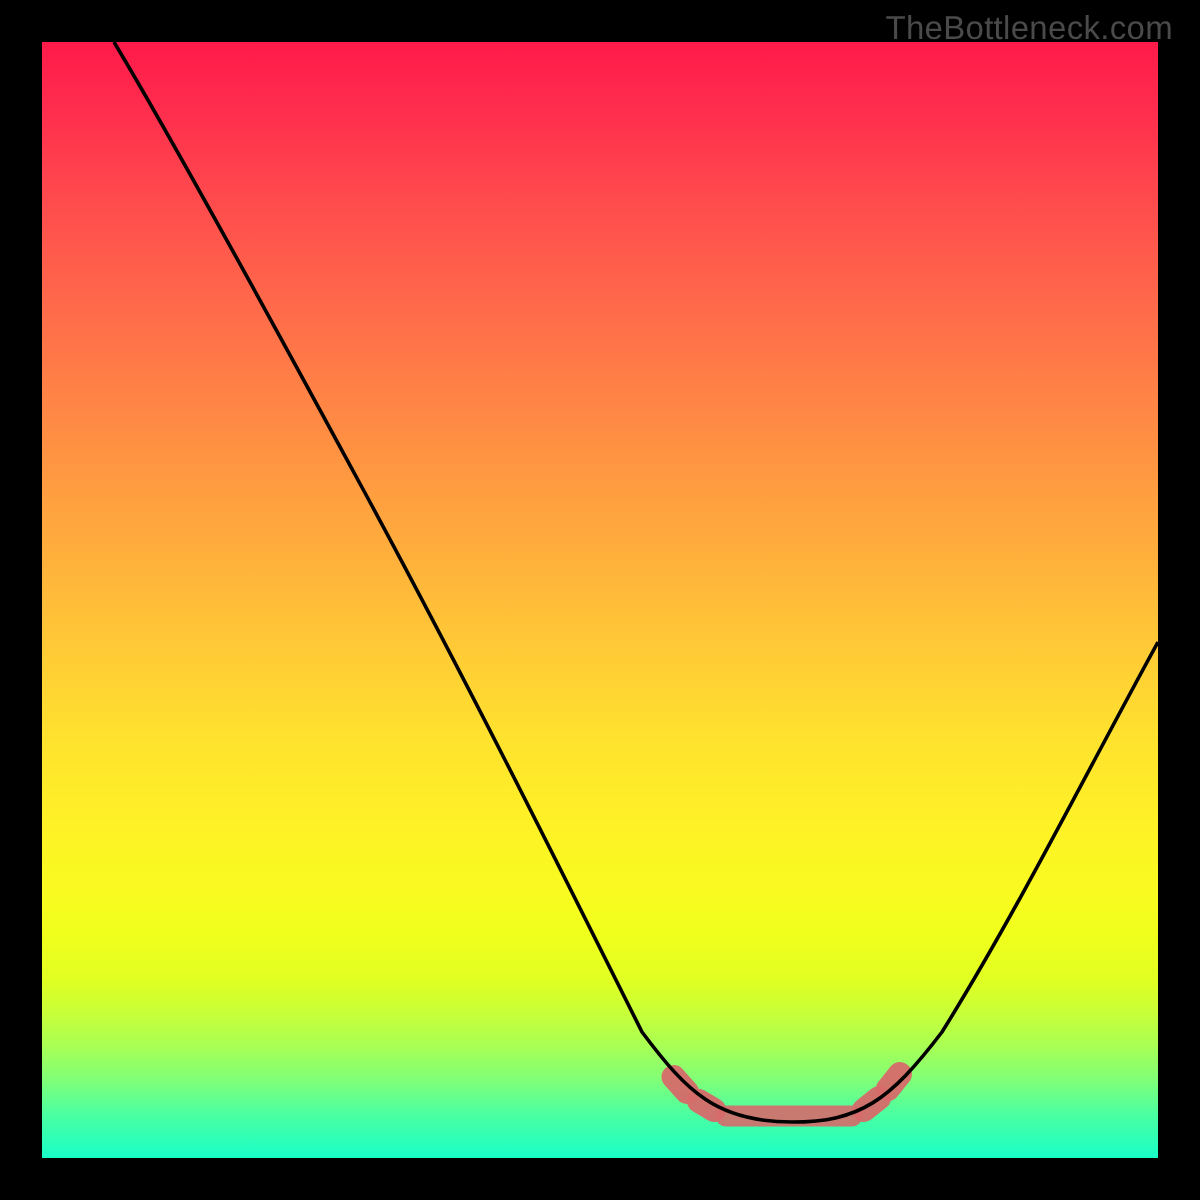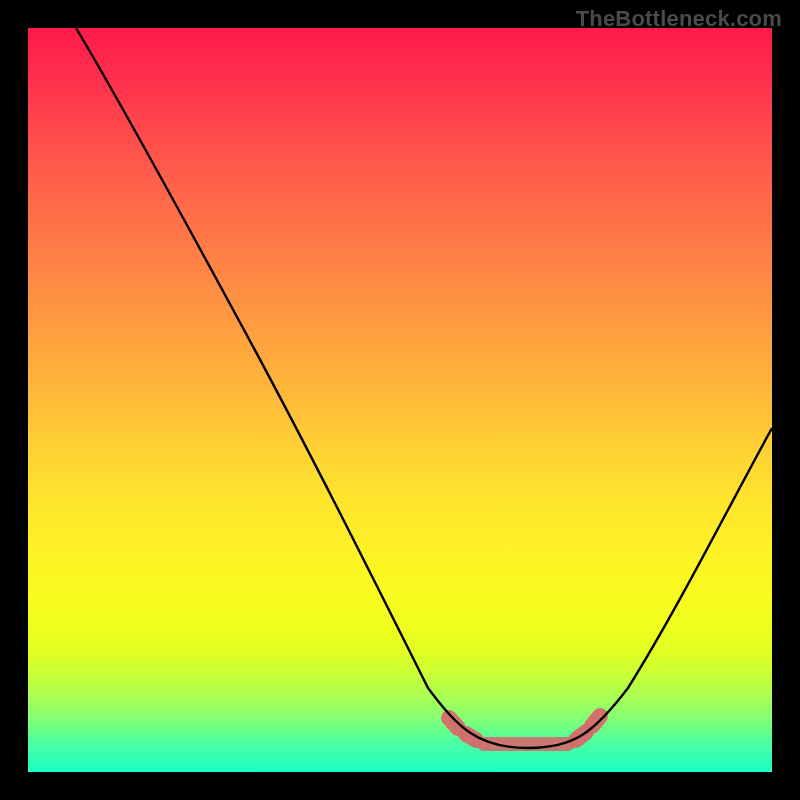--- a/index.html
+++ b/index.html
@@ -16,21 +16,21 @@
     width: 800px;
     height: 800px;
     background: #000;
   }
   .watermark {
     position: absolute;
     top: 6px;
     right: 18px;
     color: #4a4a4a;
     font-size: 22px;
-    font-weight: 700;
+    font-weight: 400;
     letter-spacing: 0.2px;
     z-index: 10;
   }
   .plot-area {
     position: absolute;
     left: 28px;
     top: 28px;
     width: 744px;
     height: 744px;
     overflow: hidden;

